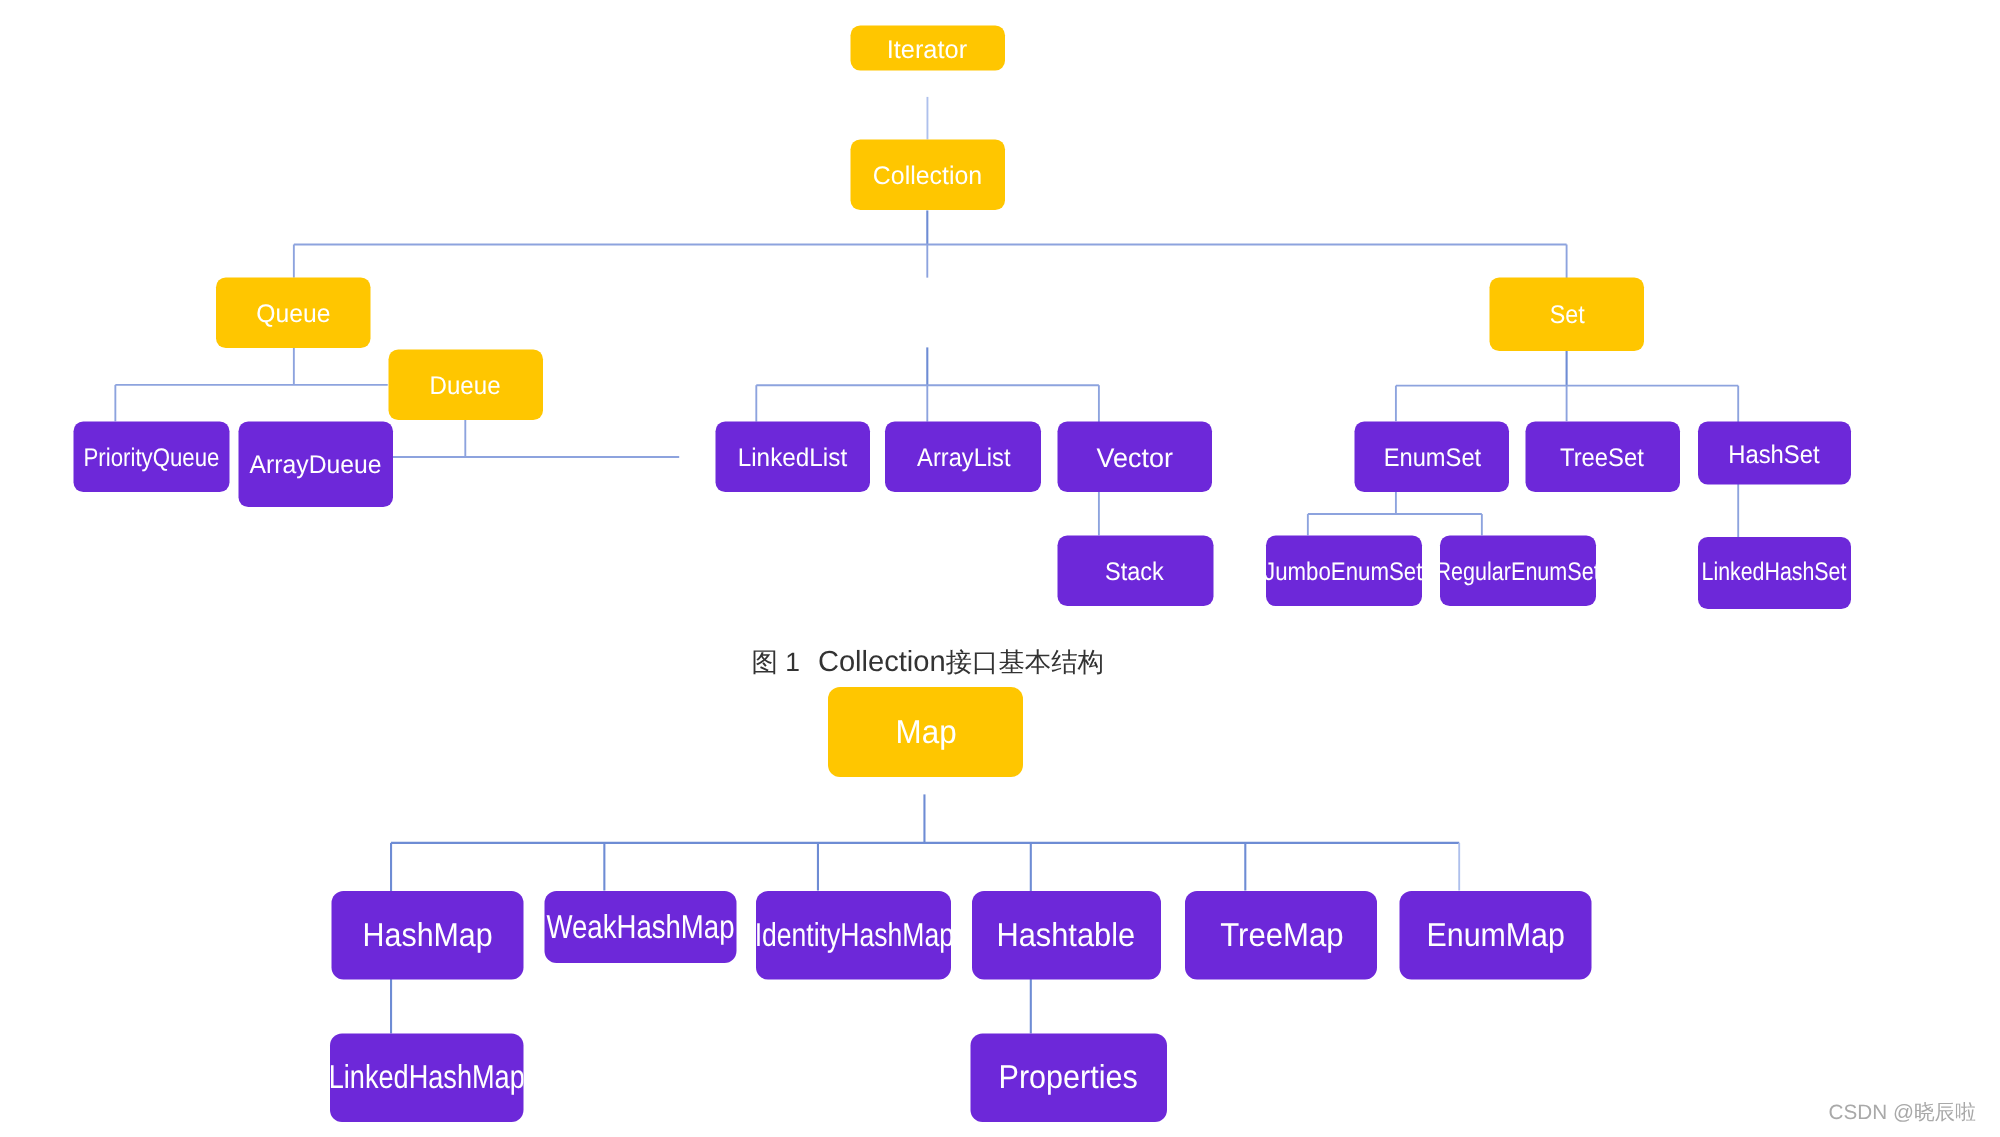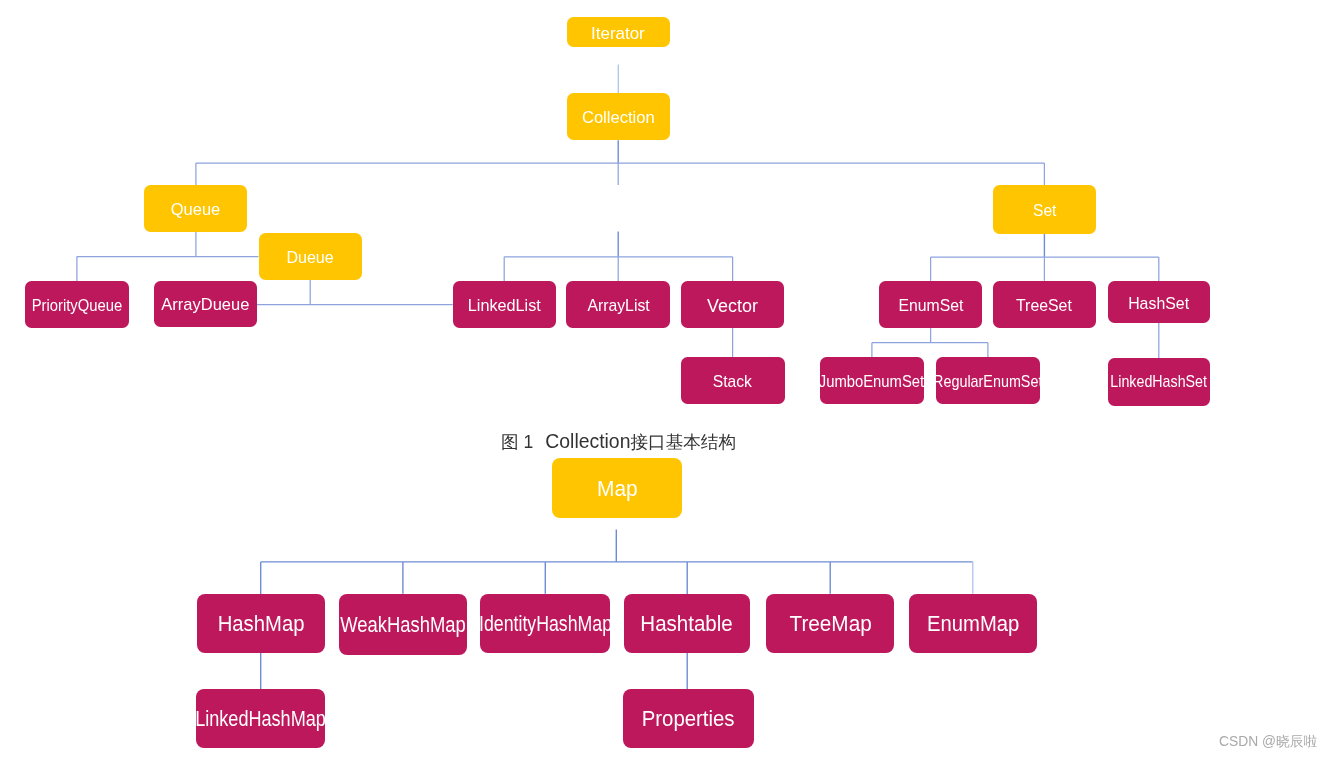--- a/index.html
+++ b/index.html
@@ -14,21 +14,21 @@
   svg.links path.d{stroke:#6e8cd4;stroke-width:1.4;}
   svg.links path.m{stroke:#8da3de;stroke-width:1.25;}
   svg.links path.l{stroke:#aec0ec;stroke-width:1.25;}
   .node{position:absolute;display:flex;align-items:center;justify-content:center;
         border-radius:6.5px;color:#ffffff;overflow:hidden;
         font-family:"Liberation Sans",sans-serif;font-weight:400;}
   .node .lbl{white-space:nowrap;display:block;line-height:1;
              transform-origin:50% 50%;}
   .node.big{border-radius:8px;}
   .yellow{background:#FFC600;}
-  .blue{background:#be185d;}
+  .blue{background:#6d28d9;margin-left:24px;}
   .caption{position:absolute;color:#333333;font-size:17.6px;white-space:nowrap;
            font-family:"Liberation Sans",sans-serif;line-height:19px;}
   .caption .lat{font-size:19.4px;}
   .caption .gap{display:inline-block;width:12px;}
   .watermark{position:absolute;color:#a9a9a9;font-size:13.8px;white-space:nowrap;
              font-family:"Liberation Sans",sans-serif;}
 </style>
 </head>
 <body>
 
@@ -81,21 +81,21 @@
     </div>
   <div class="node yellow" style="left:992.9px;top:185.4px;width:103.2px;height:49px">
       <span class="lbl" style="font-size:17px;transform:translateY(0.6px) scaleX(0.912)">Set</span>
     </div>
   <div class="node yellow" style="left:258.5px;top:233.3px;width:103.2px;height:46.5px">
       <span class="lbl" style="font-size:17px;transform:translateY(0.6px) scaleX(0.945)">Dueue</span>
     </div>
   <div class="node blue" style="left:24.5px;top:280.9px;width:104.7px;height:47.4px">
       <span class="lbl" style="font-size:17px;transform:translateY(0.6px) scaleX(0.871)">PriorityQueue</span>
     </div>
-  <div class="node blue" style="left:154px;top:280.9px;width:103.2px;height:46px">
+  <div class="node blue" style="left:135px;top:280.9px;width:103.2px;height:57px">
       <span class="lbl" style="font-size:17px;transform:translateY(0.6px) scaleX(0.971)">ArrayDueue</span>
     </div>
   <div class="node blue" style="left:452.8px;top:281.1px;width:102.8px;height:47.3px">
       <span class="lbl" style="font-size:17px;transform:translateY(0.6px) scaleX(0.953)">LinkedList</span>
     </div>
   <div class="node blue" style="left:566.3px;top:281.1px;width:103.9px;height:47.3px">
       <span class="lbl" style="font-size:17px;transform:translateY(0.6px) scaleX(0.928)">ArrayList</span>
     </div>
   <div class="node blue" style="left:680.9px;top:281.1px;width:103.2px;height:47.3px">
       <span class="lbl" style="font-size:18px;transform:translateY(0.6px) scaleX(0.997)">Vector</span>
@@ -120,21 +120,21 @@
     </div>
   <div class="node blue" style="left:1107.5px;top:358.3px;width:102.6px;height:47.5px">
       <span class="lbl" style="font-size:17px;transform:translateY(-1.3px) scaleX(0.838)">LinkedHashSet</span>
     </div>
   <div class="node yellow big" style="left:552.0px;top:458px;width:130px;height:60.0px">
       <span class="lbl" style="font-size:22px;transform:translateY(0.6px) scaleX(0.950)">Map</span>
     </div>
   <div class="node blue big" style="left:196.5px;top:593.7px;width:128.4px;height:59.2px">
       <span class="lbl" style="font-size:22px;transform:translateY(0.6px) scaleX(0.921)">HashMap</span>
     </div>
-  <div class="node blue big" style="left:339.0px;top:593.7px;width:127.7px;height:61px">
+  <div class="node blue big" style="left:339.0px;top:593.7px;width:127.7px;height:48px">
       <span class="lbl" style="font-size:22px;transform:translateY(0.6px) scaleX(0.836)">WeakHashMap</span>
     </div>
   <div class="node blue big" style="left:480.3px;top:593.7px;width:130.0px;height:59.2px">
       <span class="lbl" style="font-size:22px;transform:translateY(0.6px) scaleX(0.805)">IdentityHashMap</span>
     </div>
   <div class="node blue big" style="left:623.6px;top:593.7px;width:126.7px;height:59.2px">
       <span class="lbl" style="font-size:22px;transform:translateY(0.6px) scaleX(0.933)">Hashtable</span>
     </div>
   <div class="node blue big" style="left:766.3px;top:593.7px;width:127.9px;height:59.2px">
       <span class="lbl" style="font-size:22px;transform:translateY(0.6px) scaleX(0.943)">TreeMap</span>

